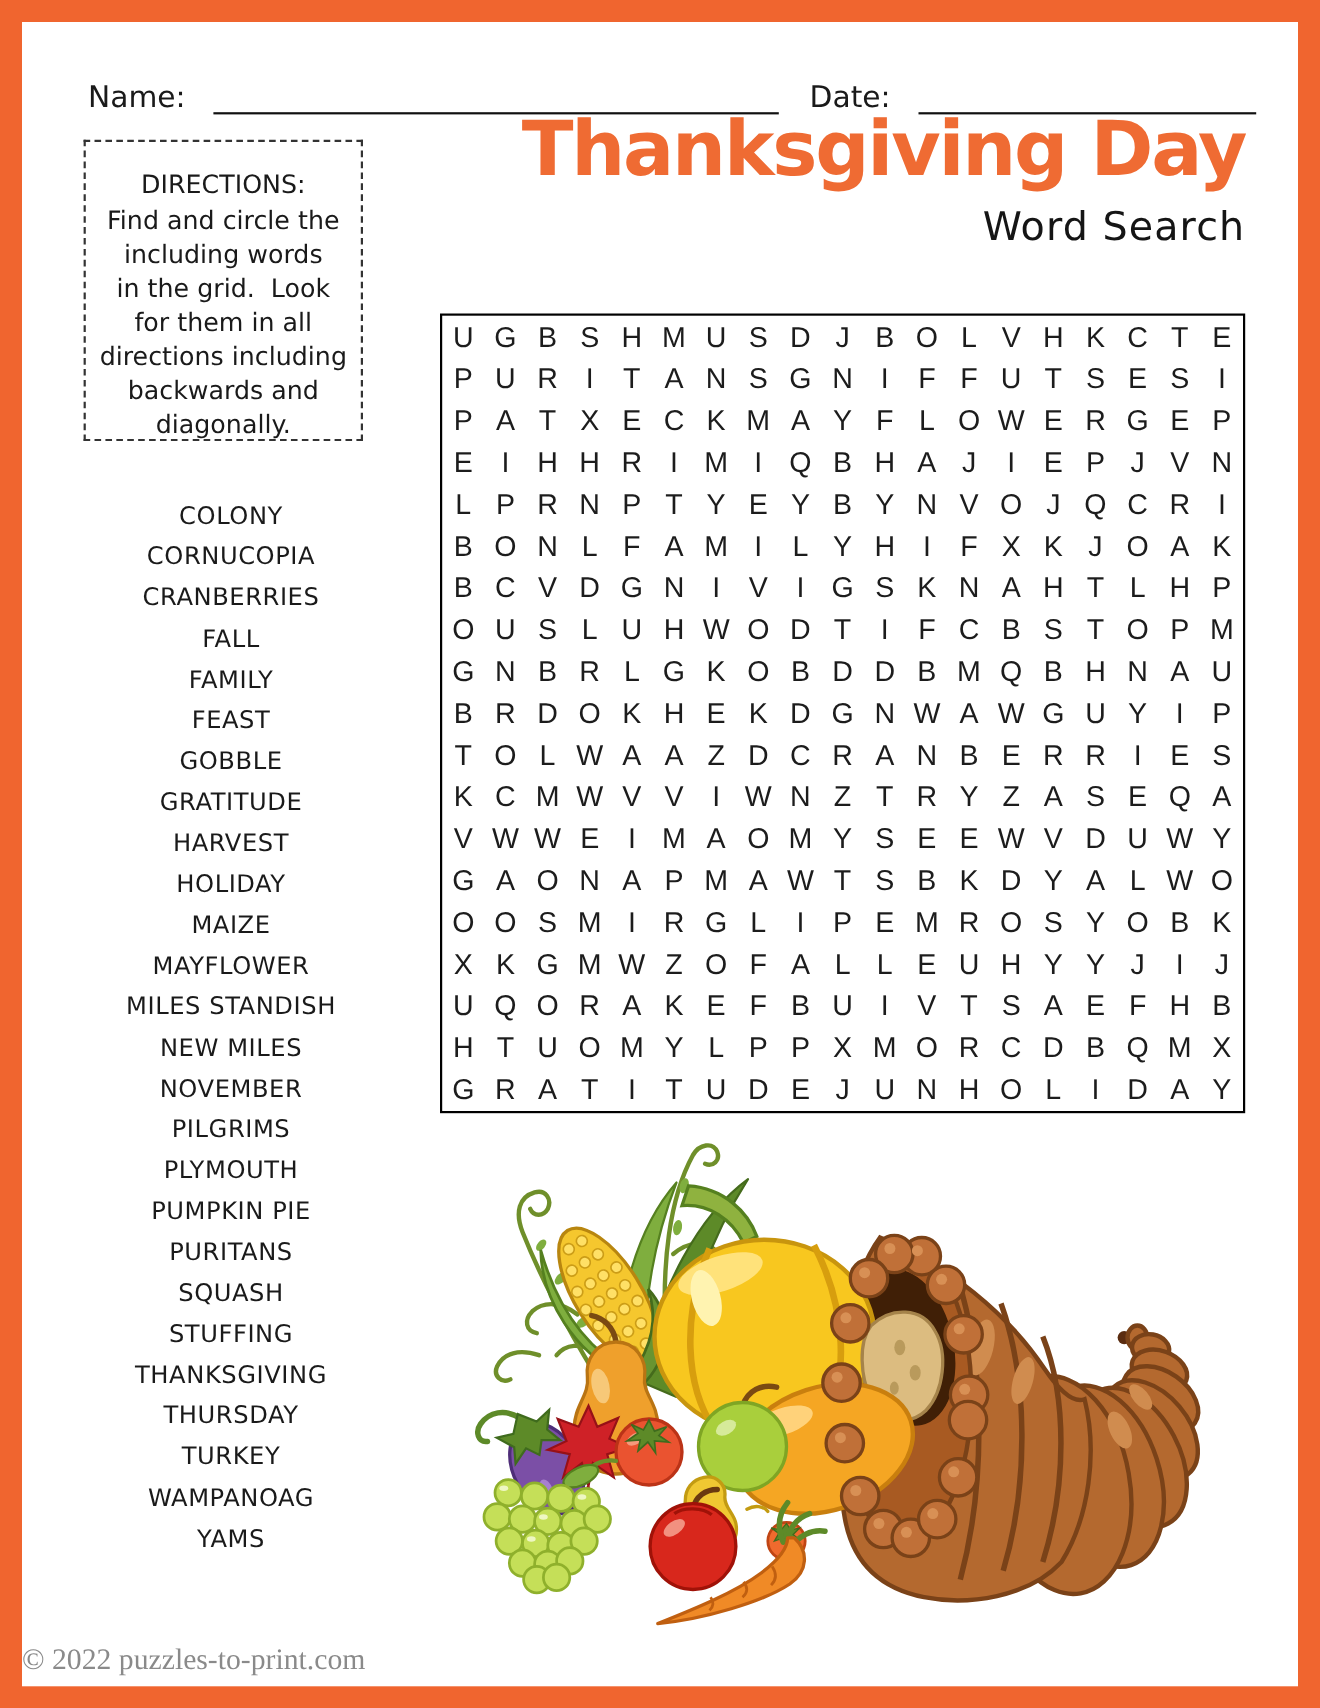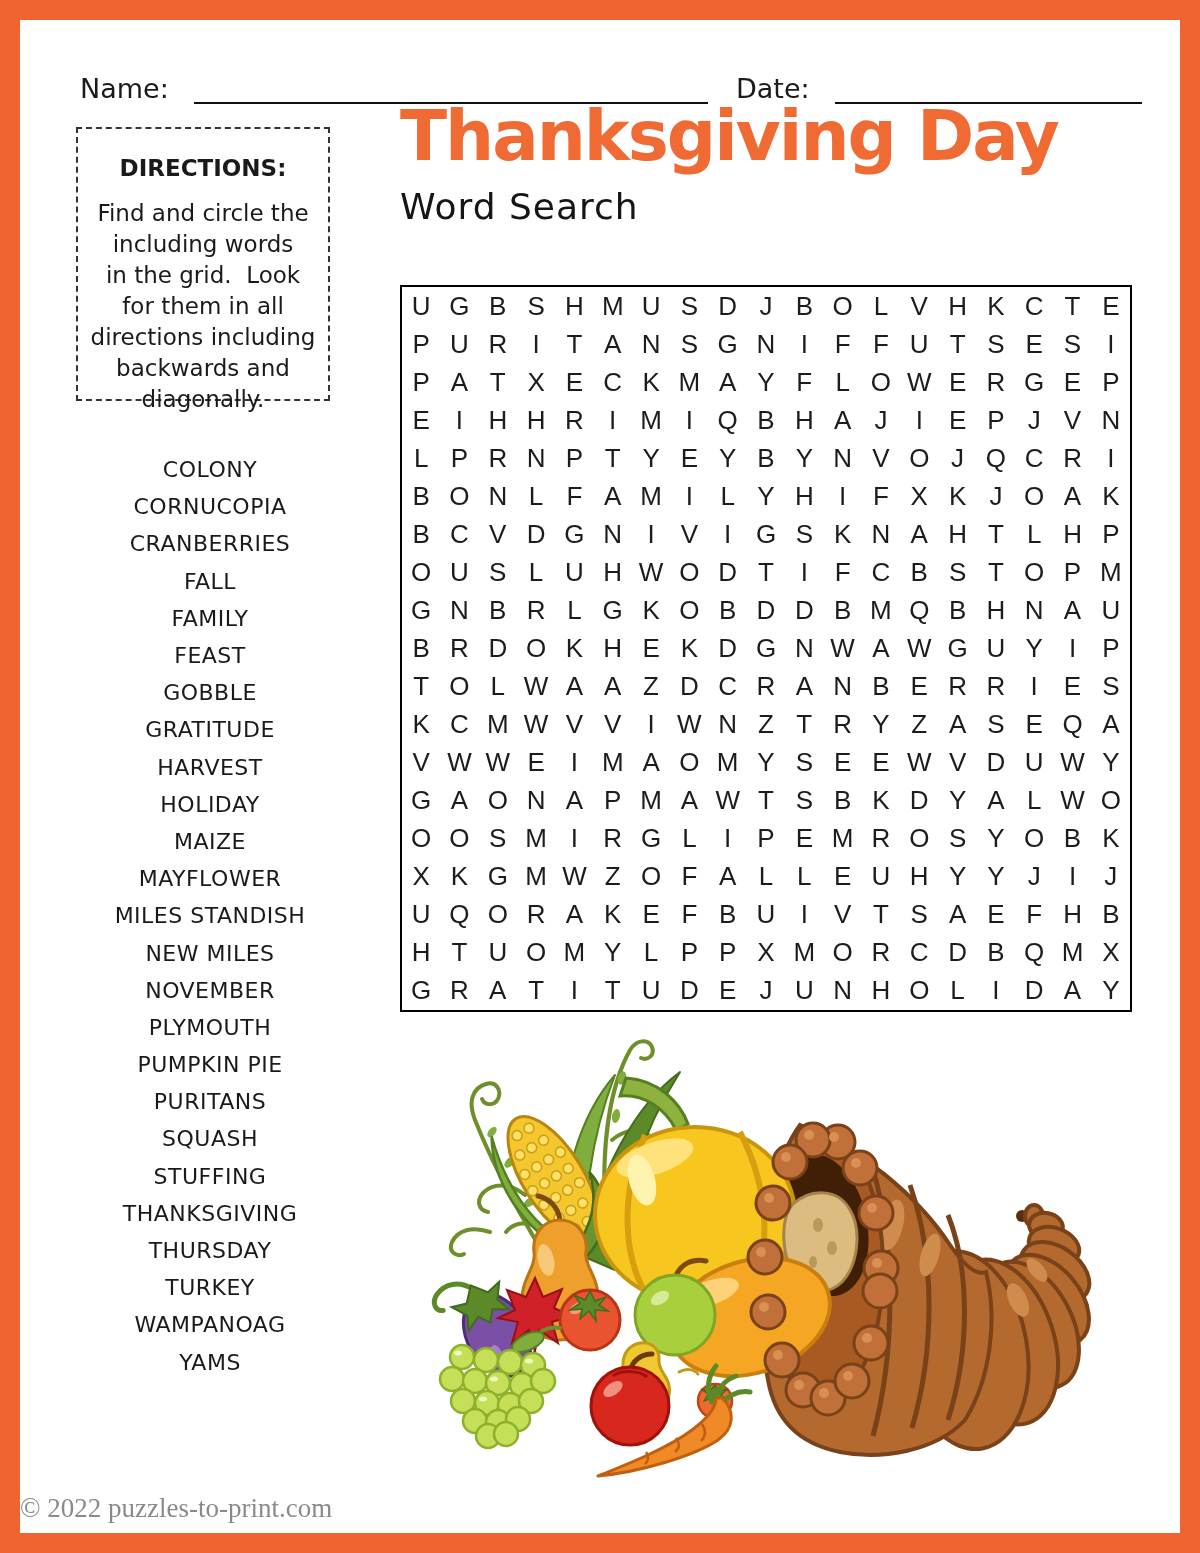--- a/index.html
+++ b/index.html
@@ -9,24 +9,24 @@
           border:20px solid var(--accent,#F0652F); overflow:hidden; }
 
   .field { position:absolute; display:flex; align-items:flex-end; font-size:27px; height:38px;gap:15px; }
   .field .rule { flex:1; border-bottom:2px solid #111; margin-left:10px; }
   .name-field { left:60px; top:46px; width:628px; }
   .date-field { left:716px; top:46px; width:406px; }
 
   .directions-box { position:absolute; left:56px; top:107px; width:254px; height:274px;
                     border:2px dashed #333; padding:24px 8px 8px 8px; text-align:center;
                     font-size:23px; line-height:31px; }
-  .directions-heading { margin-bottom:14px;font-weight:bold; }
+  .directions-heading { margin-bottom:2px; }
   .directions-body div { white-space:pre-wrap; }
 
-  .title-block { position:absolute; left:380px; top:80px; width:732px; text-align:left; }
+  .title-block { position:absolute; left:380px; top:80px; width:732px; text-align:right; }
   .main-title { font-size:69px; font-weight:bold; letter-spacing:-2px;
                 color:var(--title-color,#EF6B33); line-height:1.05; }
   .sub-title { font-size:36px; font-weight:normal; letter-spacing:1px; color:#151515; margin-top:14px; }
 
   .grid-box { position:absolute; left:380px; top:265px; width:732px; height:727px;
               border:2px solid #000; display:grid;
               grid-template-columns:repeat(19,1fr); grid-template-rows:repeat(19,1fr);
               font-family:"Liberation Sans",sans-serif; font-size:26px; color:#1c1c1c; }
   .grid-box .cell { display:flex; align-items:center; justify-content:center; }
 
@@ -444,20 +444,21 @@
       <div class="word">FEAST</div>
       <div class="word">GOBBLE</div>
       <div class="word">GRATITUDE</div>
       <div class="word">HARVEST</div>
       <div class="word">HOLIDAY</div>
       <div class="word">MAIZE</div>
       <div class="word">MAYFLOWER</div>
       <div class="word">MILES STANDISH</div>
       <div class="word">NEW MILES</div>
       <div class="word">NOVEMBER</div>
+      <div class="word">PILGRIMS</div>
       <div class="word">PLYMOUTH</div>
       <div class="word">PUMPKIN PIE</div>
       <div class="word">PURITANS</div>
       <div class="word">SQUASH</div>
       <div class="word">STUFFING</div>
       <div class="word">THANKSGIVING</div>
       <div class="word">THURSDAY</div>
       <div class="word">TURKEY</div>
       <div class="word">WAMPANOAG</div>
       <div class="word">YAMS</div>

